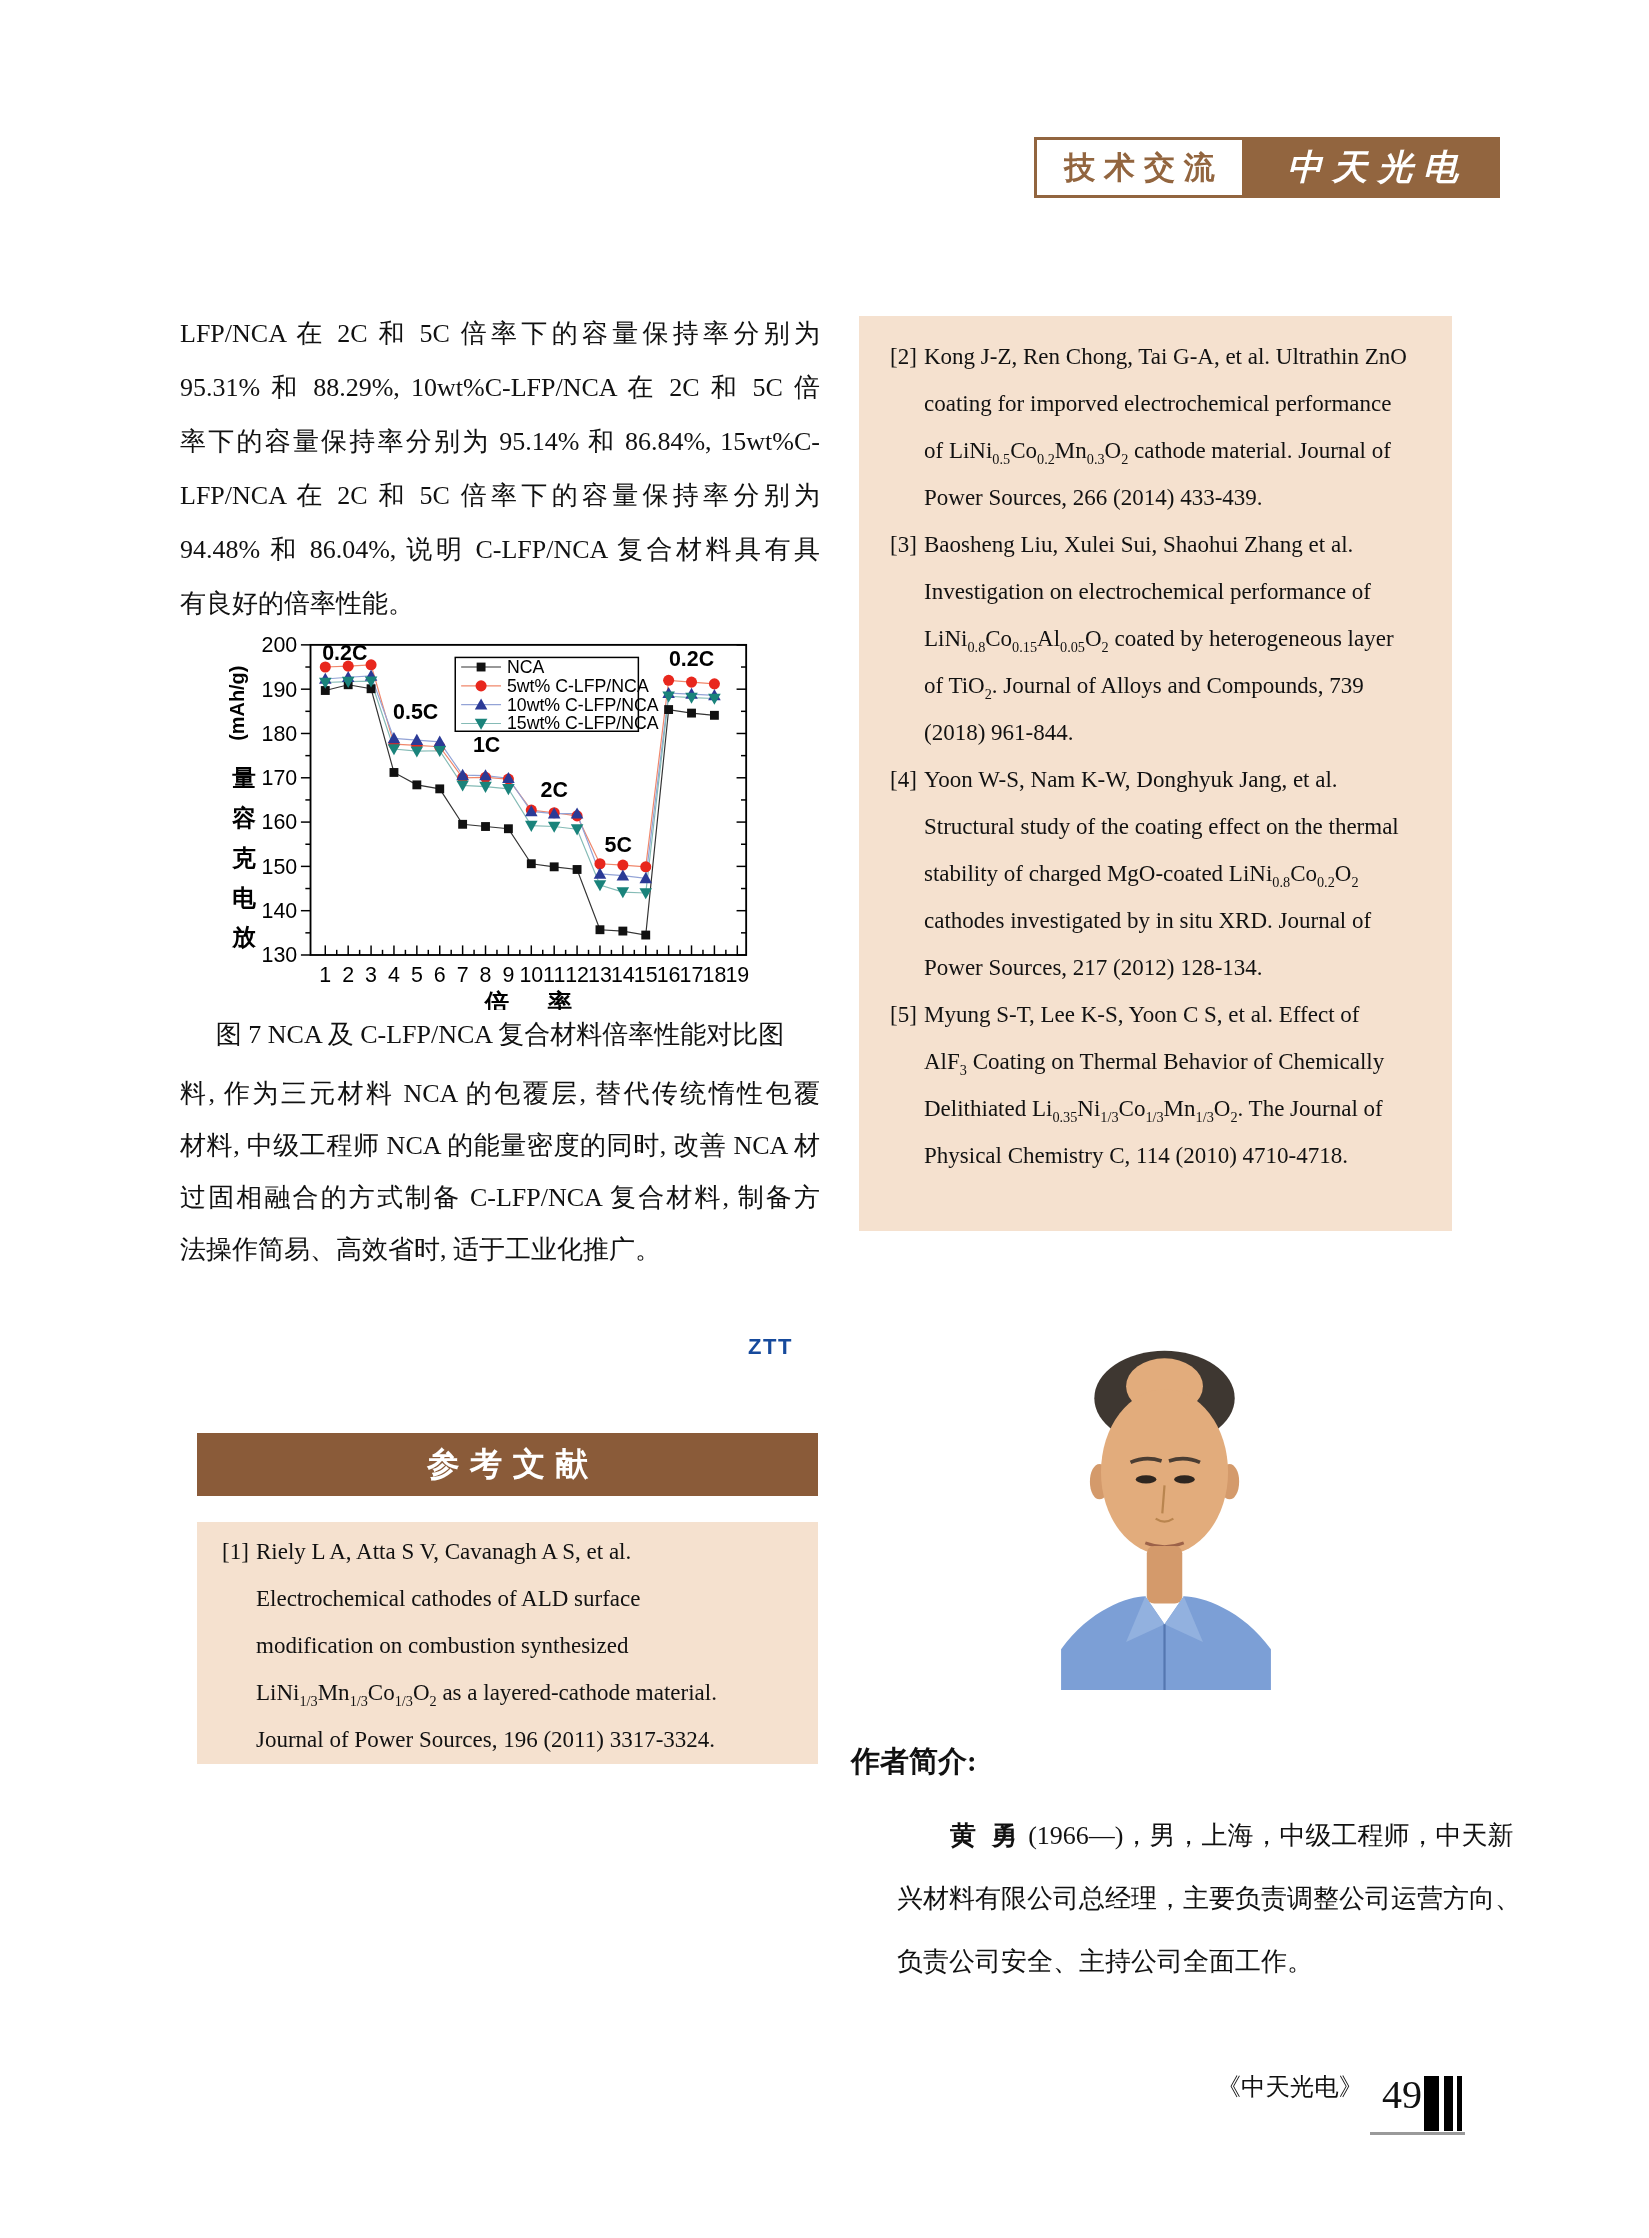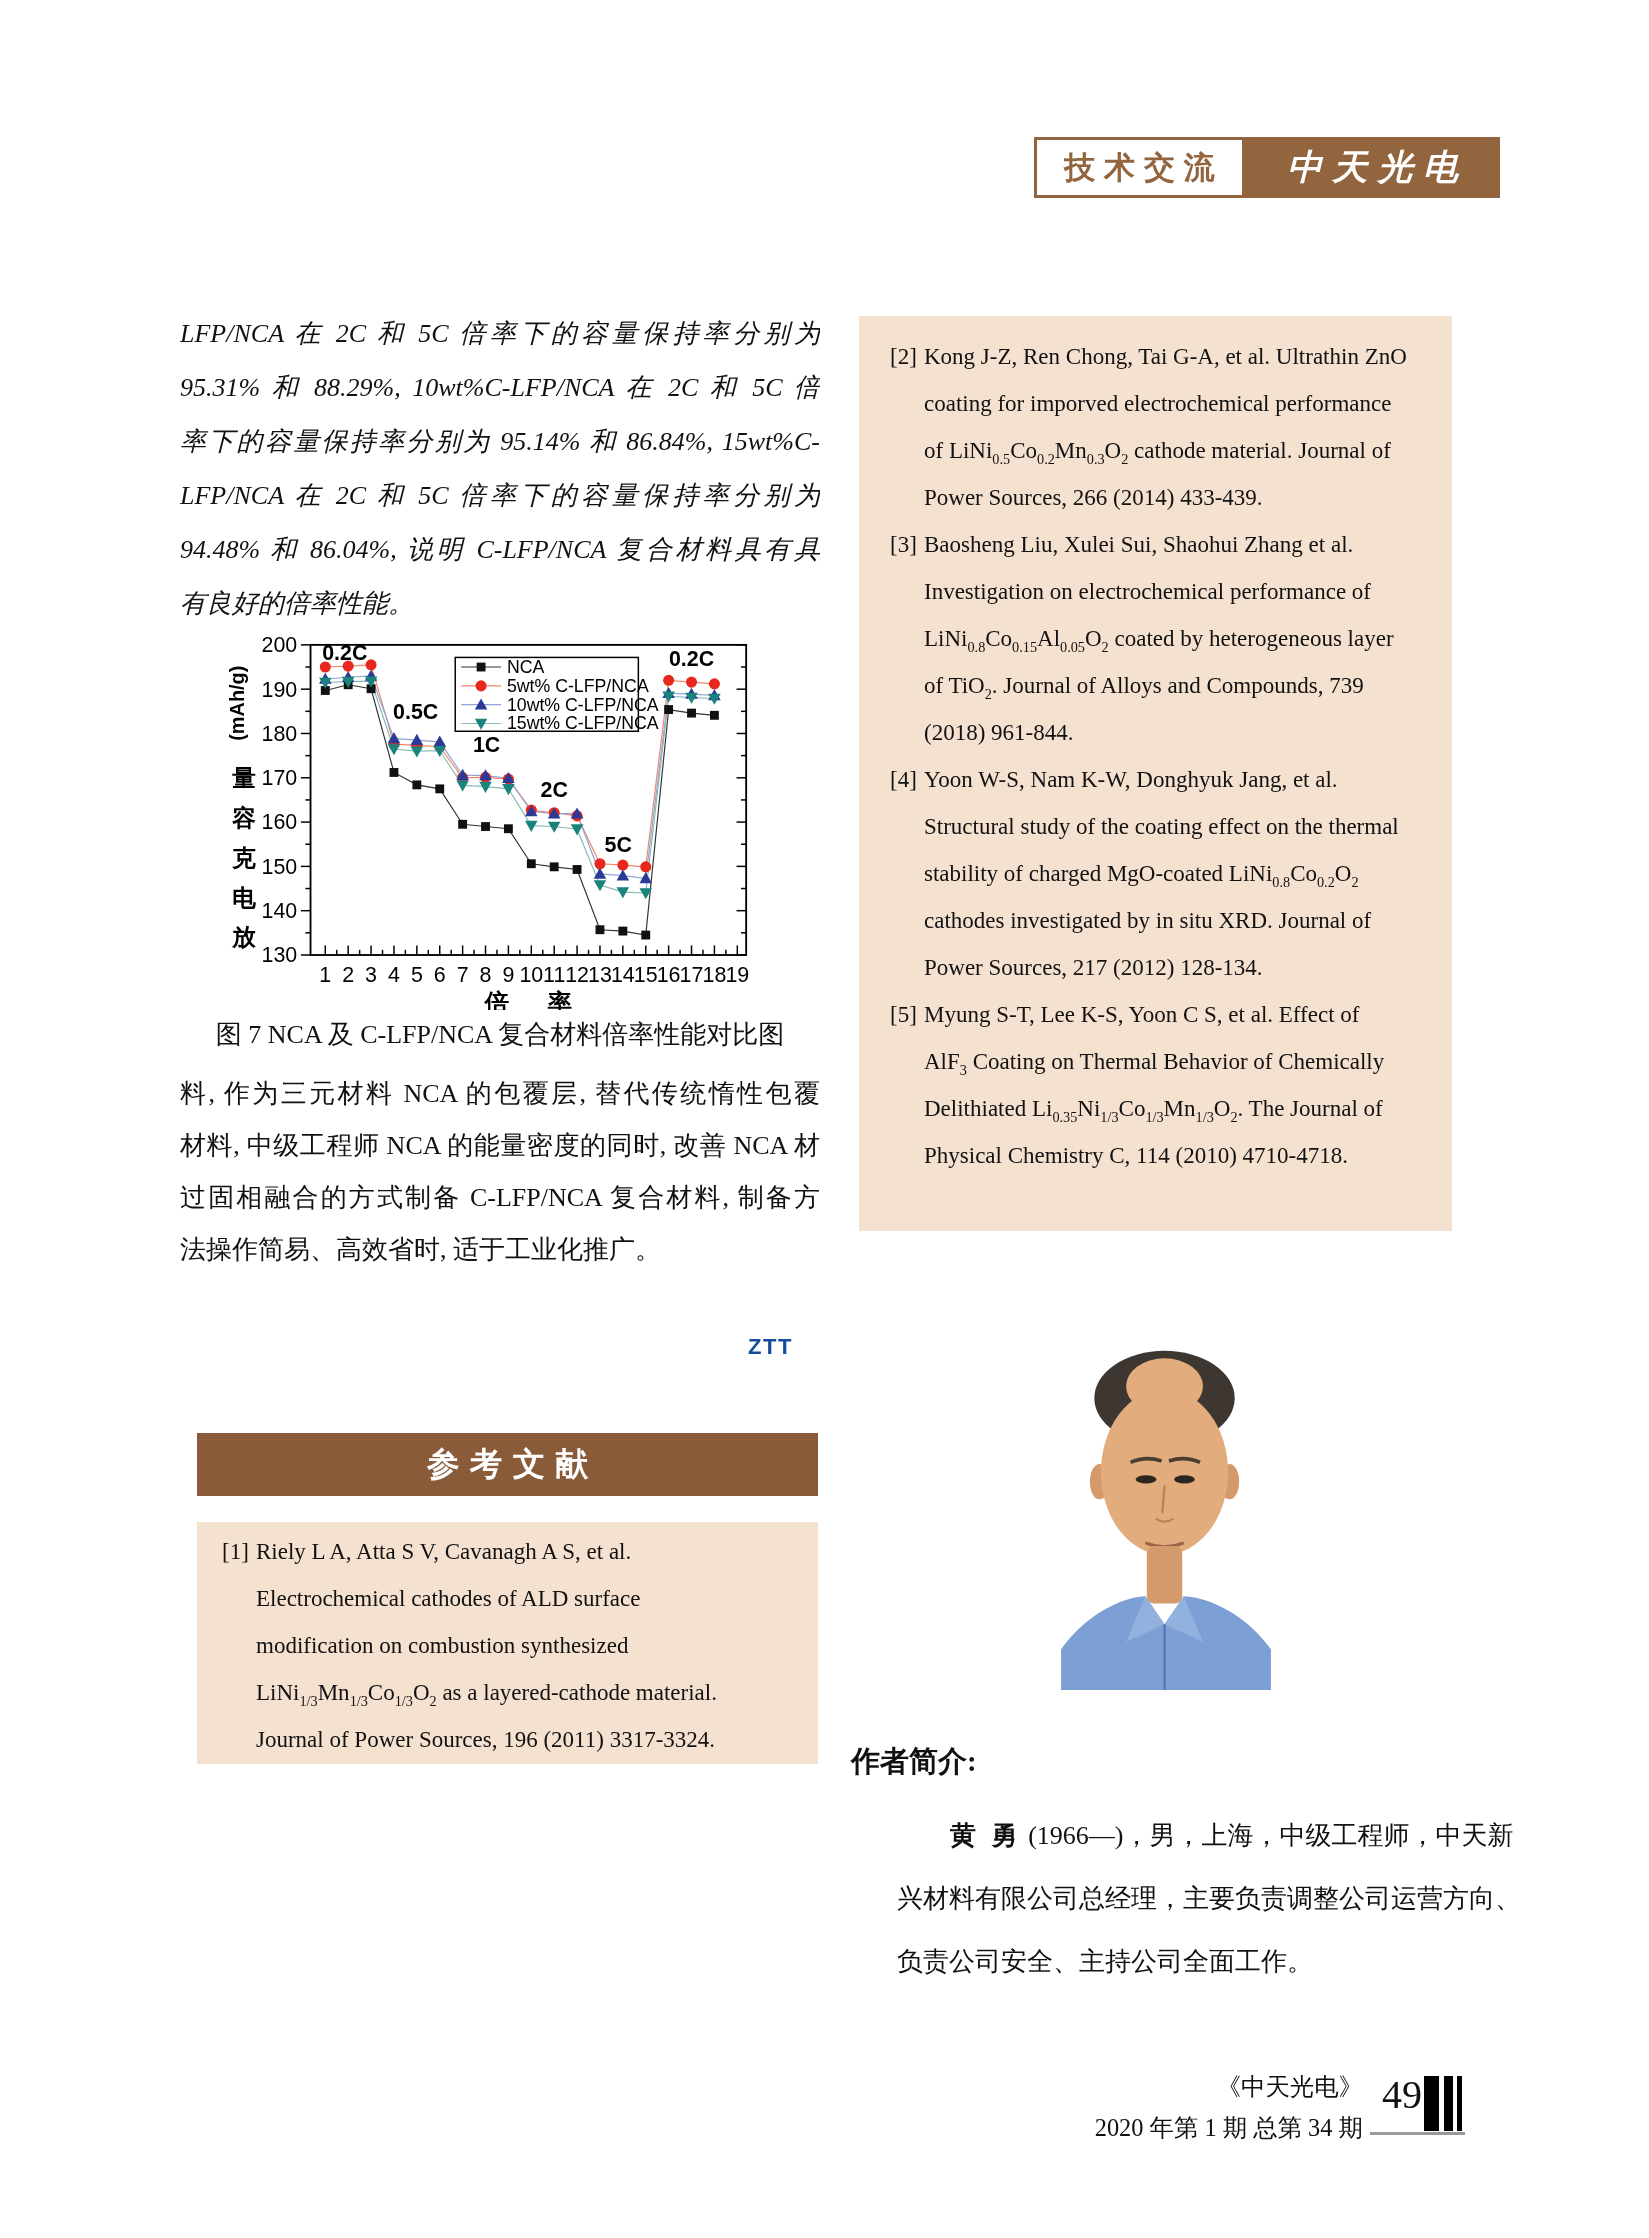--- a/index.html
+++ b/index.html
@@ -15,21 +15,21 @@
   .hdr-badge{position:absolute;left:1034px;top:137px;width:211px;height:61px;
     background:#fff;border:3px solid var(--brown);box-sizing:border-box;
     display:flex;align-items:center;justify-content:center;
     color:var(--brown);font-size:31px;font-weight:700;letter-spacing:8.9px;text-indent:8.9px;}
   .hdr-logo{position:absolute;left:1245px;top:137px;width:255px;height:61px;
     background:var(--brown);display:flex;align-items:center;justify-content:center;
     color:#fff;font-size:35px;font-weight:700;font-style:italic;letter-spacing:10.3px;text-indent:10.3px;}
 
   
   .para{position:absolute;left:180px;width:640px;font-size:26px;}
-  #p1{top:307px;font-style:italic;}
+  #p1{top:307px;}
   #p2{top:1068px;}
   .tl{text-align:justify;text-align-last:justify;overflow:hidden;}
   #p1 .tl{line-height:54px;height:54px;}
   #p2 .tl{line-height:52px;height:52px;}
   .tl.noj{text-align:left;text-align-last:left;}
   .tl.ind{text-indent:53px;}
 
   .caption{position:absolute;left:180px;top:1018px;width:640px;text-align:center;
     font-size:26px;line-height:34px;}
 
@@ -374,21 +374,20 @@
 
   <div class="bio-h">作者简介:</div>
   <div id="bio">
     <div class="bline first"><span class="bname">黄 勇</span><span> (1966—)，男，上海，中级工程师，中天新</span></div>
     <div class="bline">兴材料有限公司总经理，主要负责调整公司运营方向、</div>
     <div class="bline">负责公司安全、主持公司全面工作。</div>
   </div>
 
   <div class="footer">
     <div>《中天光电》</div>
-    <div>2020 年第 1 期 总第 34 期</div>
   </div>
   <div class="pageno">49</div>
   <div class="bars">
       <i></i>
       <i></i>
       <i></i>
     </div>
   <div class="pn-line"></div>
 
 </div>

